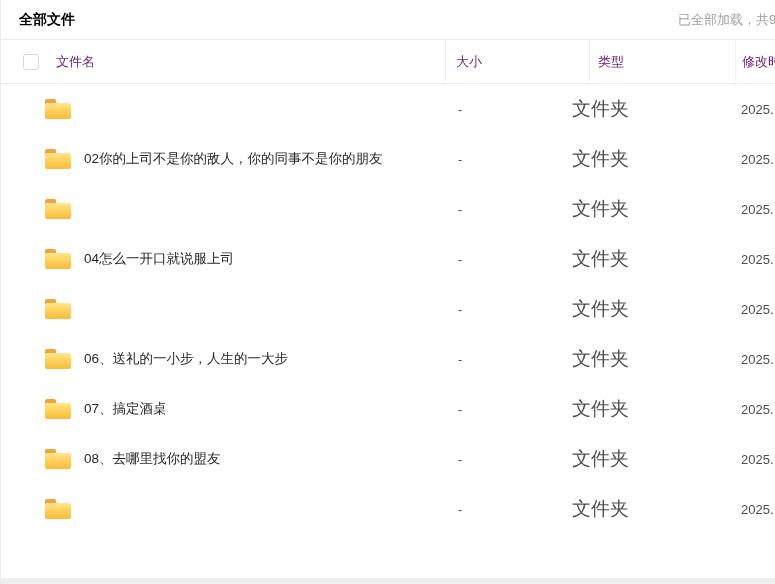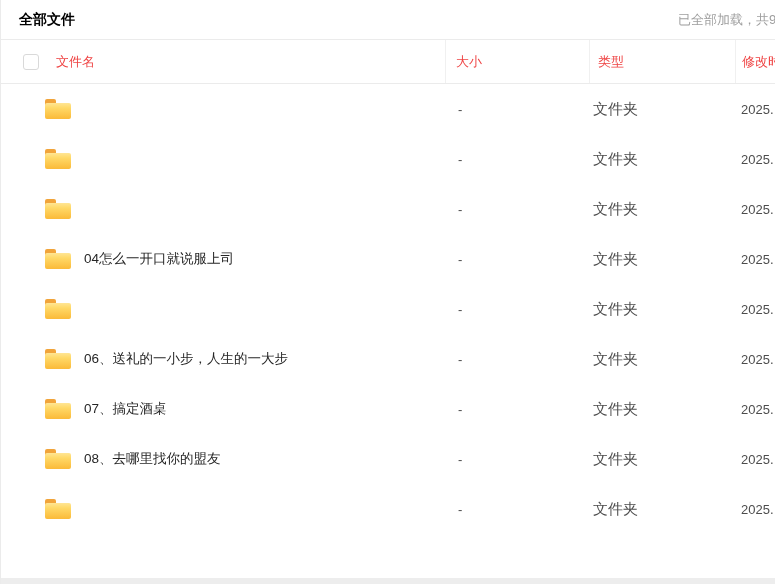--- a/index.html
+++ b/index.html
@@ -44,21 +44,21 @@
   .thead {
     position: relative;
     height: 44px;
     border-bottom: 1px solid var(--border, #ebebeb);
   }
   .thead .col-label {
     position: absolute;
     top: 50%;
     transform: translateY(-50%);
     font-size: 13px;
-    color: #ef4444;
+    color: #701a75;
     white-space: nowrap;
     cursor: default;
   }
   .thead .col-name     { left: 55px; }
   .thead .col-size     { left: 455px; }
   .thead .col-type     { left: 597px; }
   .thead .col-modified { left: 741px; }
   .thead .divider {
     position: absolute;
     top: 0;
@@ -117,21 +117,21 @@
   }
   .row .cell {
     position: absolute;
     top: 50%;
     transform: translateY(-50%);
     white-space: nowrap;
     font-size: 13.5px;
   }
   .row .cell.name     { left: 83px;  color: #262626; }
   .row .cell.size     { left: 457px; color: #4d4d4d; font-size: 13px; }
-  .row .cell.type     { left: 592px; color: #4d4d4d; font-size: 15px; }
+  .row .cell.type     { left: 571px; color: #4d4d4d; font-size: 19px; }
   .row .cell.modified { left: 740px; color: #4d4d4d; font-size: 13px; text-align: center; }
 
   
   .bottom-strip {
     position: absolute;
     left: 0; right: 0; bottom: 0;
     height: 6px;
     background: #ededed;
   }
 </style>
@@ -159,20 +159,21 @@
   <div class="rows">
 
   <div class="row">
       <span class="folder"></span>
       <span class="cell size">-</span>
       <span class="cell type">文件夹</span>
       <span class="cell modified">2025.</span>
     </div>
       <div class="row">
       <span class="folder"></span>
+      <span class="cell name">02你的上司不是你的敌人，你的同事不是你的朋友</span>
       <span class="cell size">-</span>
       <span class="cell type">文件夹</span>
       <span class="cell modified">2025.</span>
     </div>
       <div class="row">
       <span class="folder"></span>
       <span class="cell size">-</span>
       <span class="cell type">文件夹</span>
       <span class="cell modified">2025.</span>
     </div>

